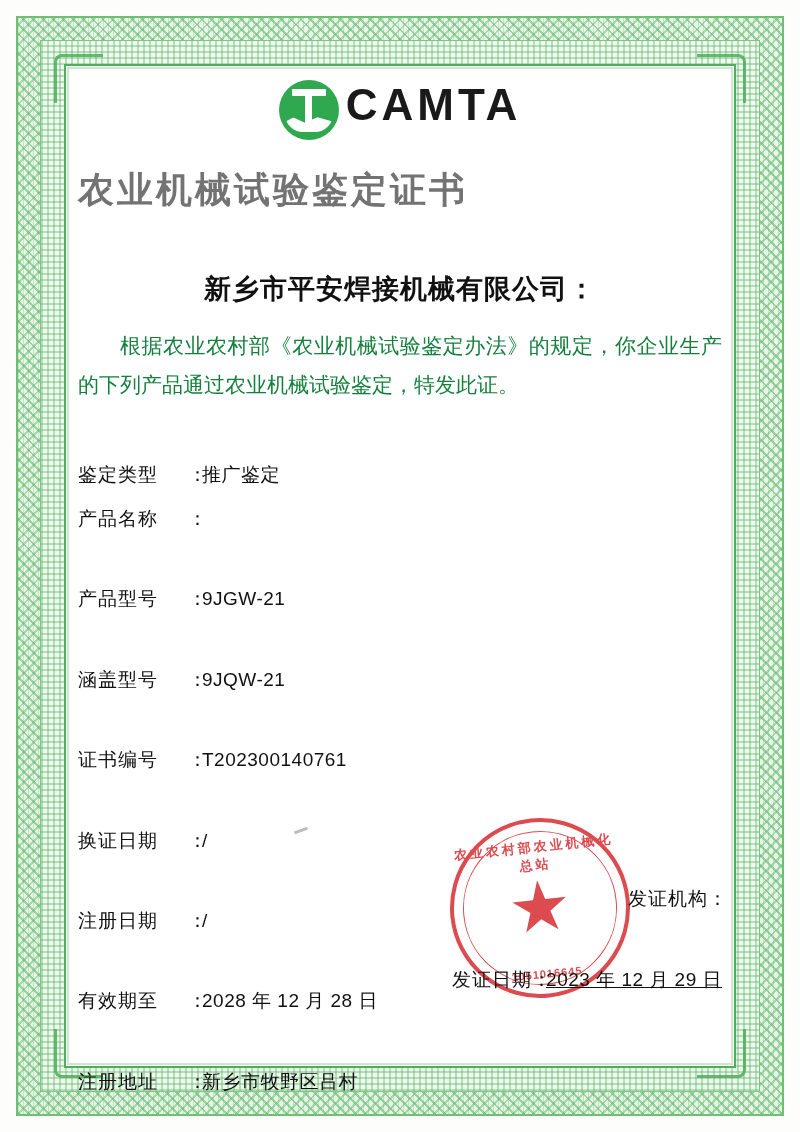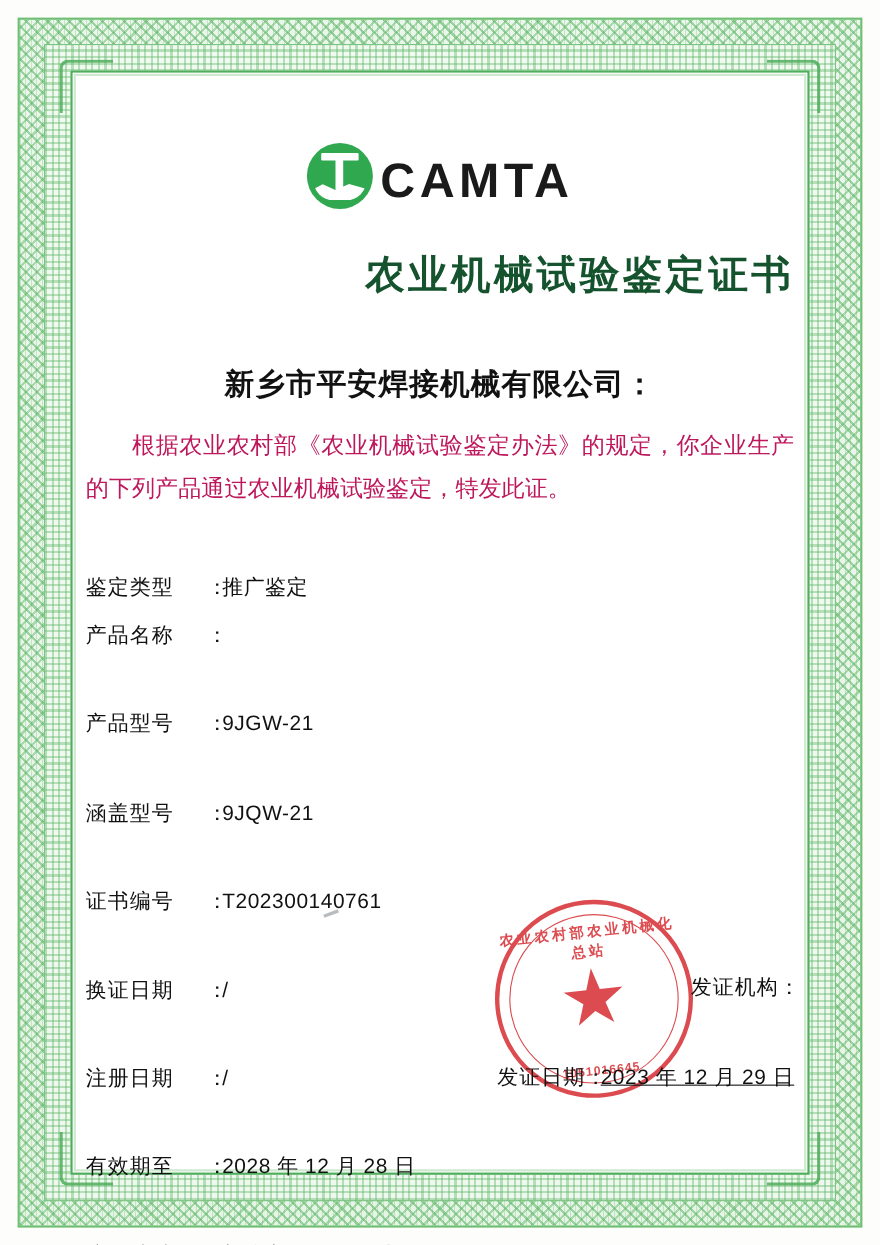--- a/index.html
+++ b/index.html
@@ -86,24 +86,23 @@
   .content {
     position: absolute;
     left: 78px;
     top: 80px;
     right: 78px;
     bottom: 78px;
   }
 
   .brand {
     display: flex;
-    align-items: flex-end;
+    align-items: flex-start;
     justify-content: center;
     gap: 7px;
-    margin-top: 48px;
     height: 62px;
   }
   .brand-mark {
     width: 60px;
     height: 60px;
     border-radius: 50%;
     background: #2fa84f;
     position: relative;
     overflow: hidden;
     flex: 0 0 auto;
@@ -139,42 +138,42 @@
   }
   .brand-text {
     font-size: 44px;
     font-weight: bold;
     letter-spacing: 4px;
     color: #1a1a1a;
     font-family: "Liberation Sans", sans-serif;
   }
 
   .doc-title {
-    margin-top: 36px;
-    text-align: right;
+    margin-top: 24px;
+    text-align: left;
     font-size: 36px;
     font-weight: bold;
     letter-spacing: 3px;
-    color: #14532d;
+    color: #737373;
   }
 
   .recipient {
     margin-top: 56px;
     font-size: 27px;
     font-weight: bold;
     letter-spacing: 1px;
     color: #111;
     text-align: center;
   }
 
   .statement {
     margin-top: 20px;
     font-size: 21px;
     line-height: 1.85;
-    color: #be185d;
+    color: #15803d;
     text-align: justify;
     text-indent: 2em;
   }
 
   .fields {
     margin-top: 12px;
   }
   .field-row {
     display: flex;
     align-items: baseline;

